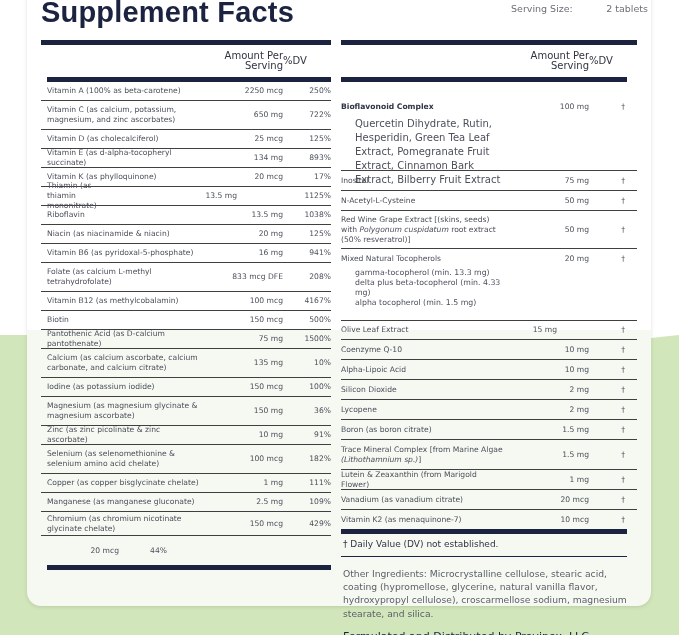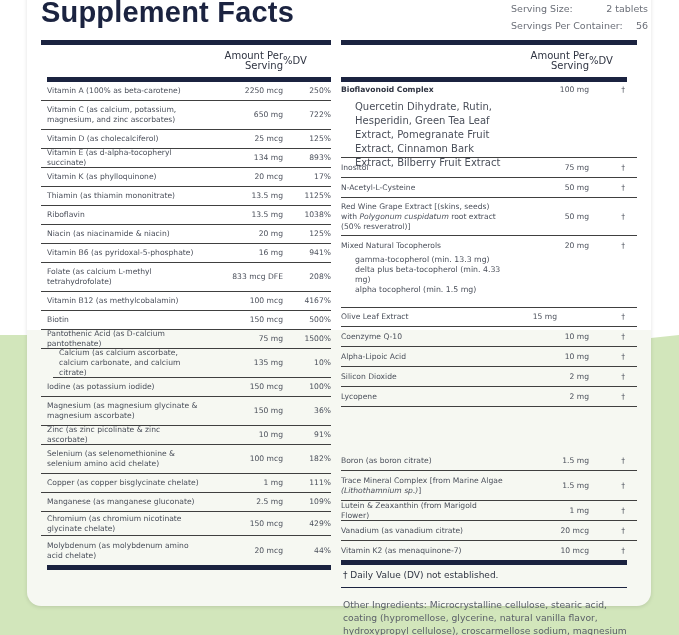--- a/index.html
+++ b/index.html
@@ -106,24 +106,20 @@
 <div class="bg-green-left"></div>
 <div class="card"></div>
 <div class="card-top"></div>
 
 <h1 class="title">Supplement Facts</h1>
 
 <div class="serving-info">
   <div class="row">
     <span class="lbl">Serving Size:</span>
     <span class="val">2 tablets</span>
-  </div>
-  <div class="row">
-    <span class="lbl" style="width:112px">Servings Per Container:</span>
-    <span class="val" style="width:25px">56</span>
   </div>
 </div>
 
 <div class="col col-left">
   <div class="thick-bar"></div>
   <div class="hdr">
     <span class="name"></span>
     <span class="amt" style="width:78px">
       <span>Amount Per</span><br>
       <span>Serving</span>
@@ -150,21 +146,21 @@
       <div class="row-item" style="height: 19px;">
         <span class="name">Vitamin E (as d-alpha-tocopheryl succinate)</span>
         <span class="amt">134 mg</span>
         <span class="dv">893%</span>
       </div>
       <div class="row-item" style="height: 19px;">
         <span class="name">Vitamin K (as phylloquinone)</span>
         <span class="amt">20 mcg</span>
         <span class="dv">17%</span>
       </div>
-      <div class="row-item" style="height: 19px;">
+      <div class="row-item" style="height: 19px; gap: 46px;">
         <span class="name">Thiamin (as thiamin mononitrate)</span>
         <span class="amt">13.5 mg</span>
         <span class="dv">1125%</span>
       </div>
       <div class="row-item" style="height: 19px;">
         <span class="name">Riboflavin</span>
         <span class="amt">13.5 mg</span>
         <span class="dv">1038%</span>
       </div>
       <div class="row-item" style="height: 19px;">
@@ -190,21 +186,21 @@
       <div class="row-item" style="height: 19px;">
         <span class="name">Biotin</span>
         <span class="amt">150 mcg</span>
         <span class="dv">500%</span>
       </div>
       <div class="row-item" style="height: 19px;">
         <span class="name">Pantothenic Acid (as D-calcium pantothenate)</span>
         <span class="amt">75 mg</span>
         <span class="dv">1500%</span>
       </div>
-      <div class="row-item" style="height: 29px; margin-left: 12px;">
+      <div class="row-item" style="height: 29px;">
         <span class="name">Calcium (as calcium ascorbate, calcium carbonate, and calcium citrate)</span>
         <span class="amt">135 mg</span>
         <span class="dv">10%</span>
       </div>
       <div class="row-item" style="height: 19px;">
         <span class="name">Iodine (as potassium iodide)</span>
         <span class="amt">150 mcg</span>
         <span class="dv">100%</span>
       </div>
       <div class="row-item" style="height: 29px;">
@@ -231,41 +227,40 @@
         <span class="name">Manganese (as manganese gluconate)</span>
         <span class="amt">2.5 mg</span>
         <span class="dv">109%</span>
       </div>
       <div class="row-item" style="height: 24px;">
         <span class="name">Chromium (as chromium nicotinate glycinate chelate)</span>
         <span class="amt">150 mcg</span>
         <span class="dv">429%</span>
       </div>
       <div class="row-item" style="height: 29px;">
-        <span class="name">Molybdenum (as molybdenum amino acid chelate)</span>
         <span class="amt">20 mcg</span>
         <span class="dv">44%</span>
       </div>
     </div>
   <div class="bottom-bar short" style="margin-left:6px"></div>
 </div>
 
 <div class="col col-right">
   <div class="thick-bar"></div>
   <div class="hdr">
     <span class="name"></span>
     <span class="amt" style="width:80px">
       <span>Amount Per</span><br>
       <span>Serving</span>
     </span>
     <span class="dv" style="width:48px;padding-right:10px">%DV</span>
   </div>
   <div class="thick-bar" style="width:286px"></div>
   <div class="rows" id="right-rows">
-      <div class="row-item top-align bold" style="height: 76px; padding-top: 3px;">
+      <div class="row-item top-align bold" style="height: 89px; padding-top: 20px;">
         <span class="name"><span class="main">Bioflavonoid Complex</span><span class="sub" style="margin-top:5px;font-size:10px;line-height:14px">Quercetin Dihydrate, Rutin, Hesperidin, Green Tea Leaf Extract, Pomegranate Fruit Extract, Cinnamon Bark Extract, Bilberry Fruit Extract</span></span>
         <span class="amt">100 mg</span>
         <span class="dv">†</span>
       </div>
       <div class="row-item" style="height: 20px;">
         <span class="name"><span class="main">Inositol</span></span>
         <span class="amt">75 mg</span>
         <span class="dv">†</span>
       </div>
       <div class="row-item" style="height: 20px;">
@@ -301,21 +296,21 @@
       <div class="row-item" style="height: 20px;">
         <span class="name"><span class="main">Silicon Dioxide</span></span>
         <span class="amt">2 mg</span>
         <span class="dv">†</span>
       </div>
       <div class="row-item" style="height: 20px;">
         <span class="name"><span class="main">Lycopene</span></span>
         <span class="amt">2 mg</span>
         <span class="dv">†</span>
       </div>
-      <div class="row-item" style="height: 20px; margin-top: 44px;">
+      <div class="row-item" style="height: 20px;">
         <span class="name"><span class="main">Boron (as boron citrate)</span></span>
         <span class="amt">1.5 mg</span>
         <span class="dv">†</span>
       </div>
       <div class="row-item" style="height: 30px;">
         <span class="name"><span class="main">Trace Mineral Complex [from Marine Algae <i>(Lithothamnium sp.)</i>]</span></span>
         <span class="amt">1.5 mg</span>
         <span class="dv">†</span>
       </div>
       <div class="row-item" style="height: 20px;">

